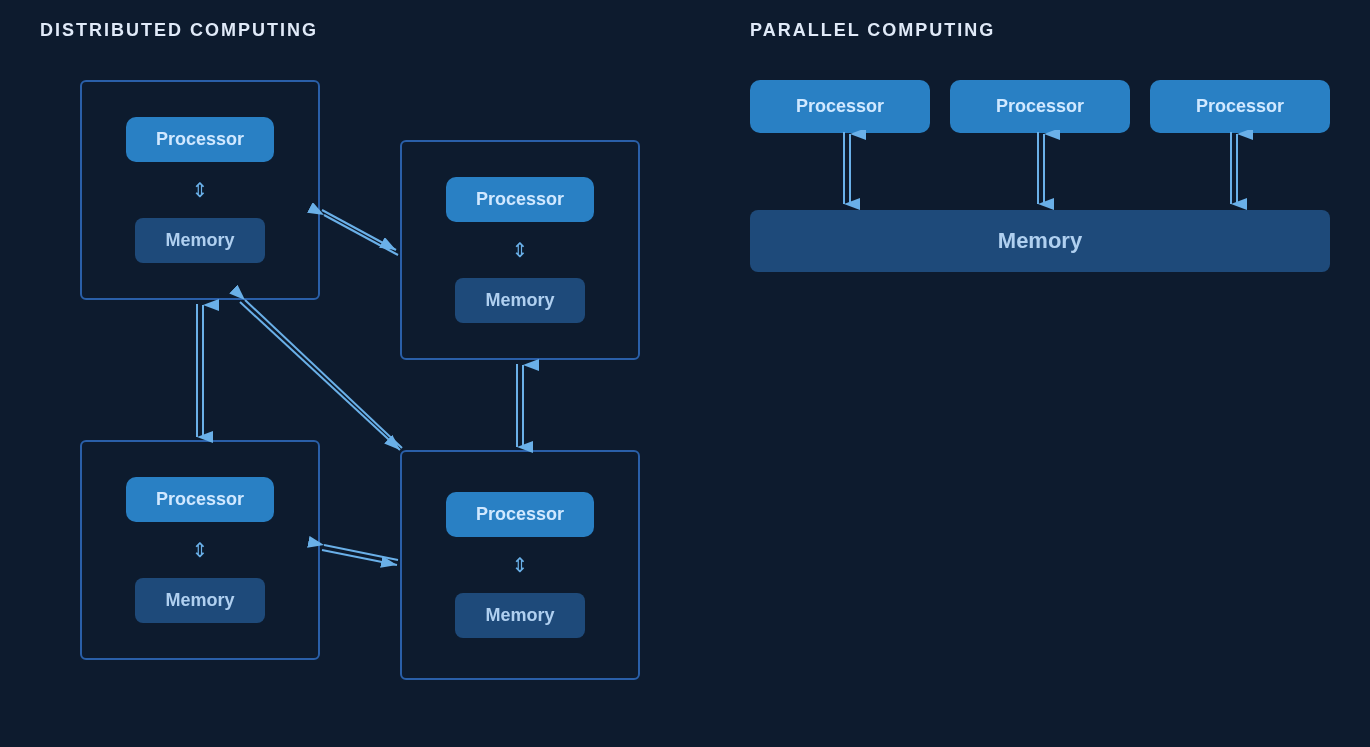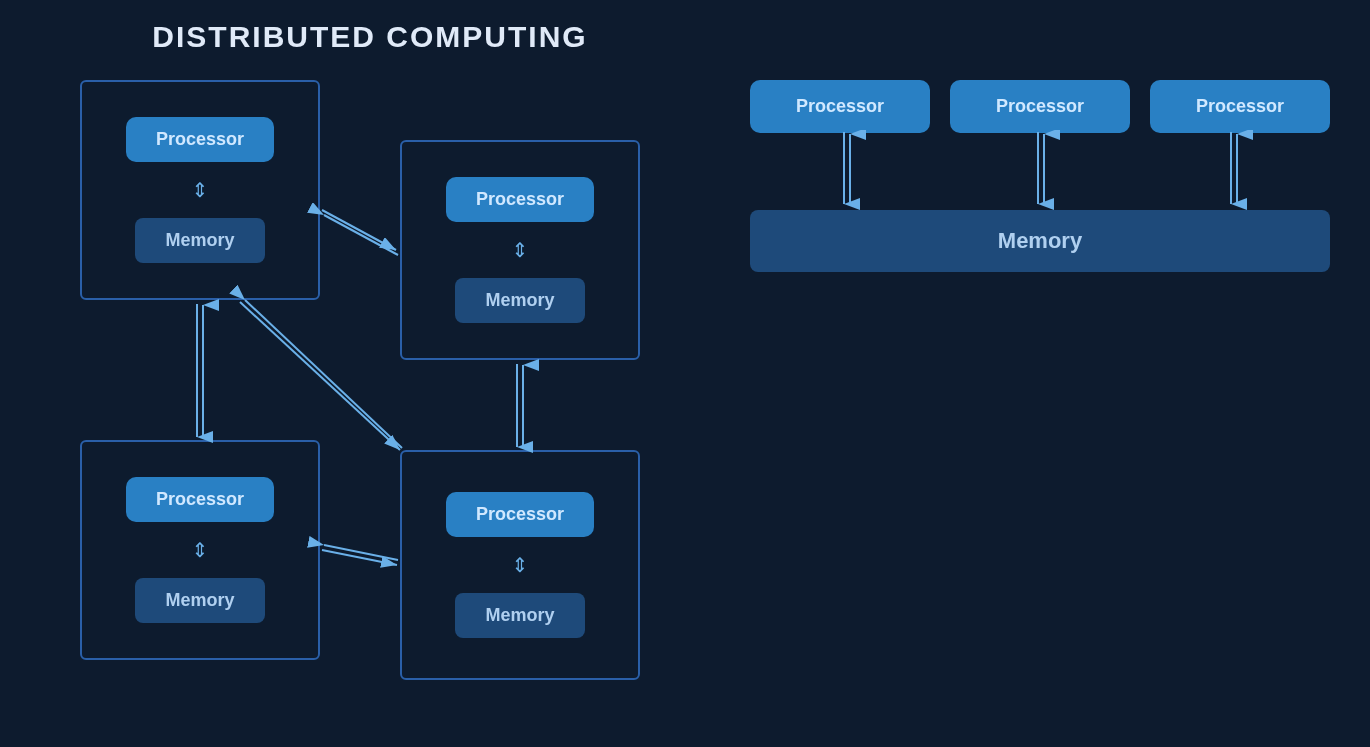--- a/index.html
+++ b/index.html
@@ -7,25 +7,24 @@
       background-color: #0d1b2e;
       width: 1370px;
       height: 747px;
       font-family: Arial, sans-serif;
       color: white;
       overflow: hidden;
       position: relative;
     }
 
     .section-title {
-      font-size: 30px;
+      font-size: 18px;
       font-weight: bold;
       letter-spacing: 2px;
       color: #e0eaf8;
-      text-align: center;
       margin-bottom: 20px;
     }
 
     
     .distributed-section {
       position: absolute;
       left: 40px;
       top: 20px;
       width: 660px;
       height: 710px;
@@ -199,20 +198,21 @@
 
     <line x1="358" y1="540" x2="284" y2="525" stroke="#6ab0e8" stroke-width="2" marker-end="url(#arrowhead-left)"></line>
 
     <line x1="200" y1="282" x2="360" y2="430" stroke="#6ab0e8" stroke-width="2" marker-end="url(#arrowhead-right)"></line>
 
     <line x1="362" y1="428" x2="205" y2="280" stroke="#6ab0e8" stroke-width="2" marker-end="url(#arrowhead-left)"></line>
   </svg>
 </div>
 
 <div class="parallel-section">
+  <div class="section-title">PARALLEL COMPUTING</div>
 
   <div class="parallel-processors">
     <div class="parallel-processor-chip">Processor</div>
     <div class="parallel-processor-chip">Processor</div>
     <div class="parallel-processor-chip">Processor</div>
   </div>
 
   <svg class="parallel-arrows-svg">
     <defs>
       <marker id="p-arrowhead-down" markerWidth="6" markerHeight="8" refX="3" refY="8" orient="auto">

